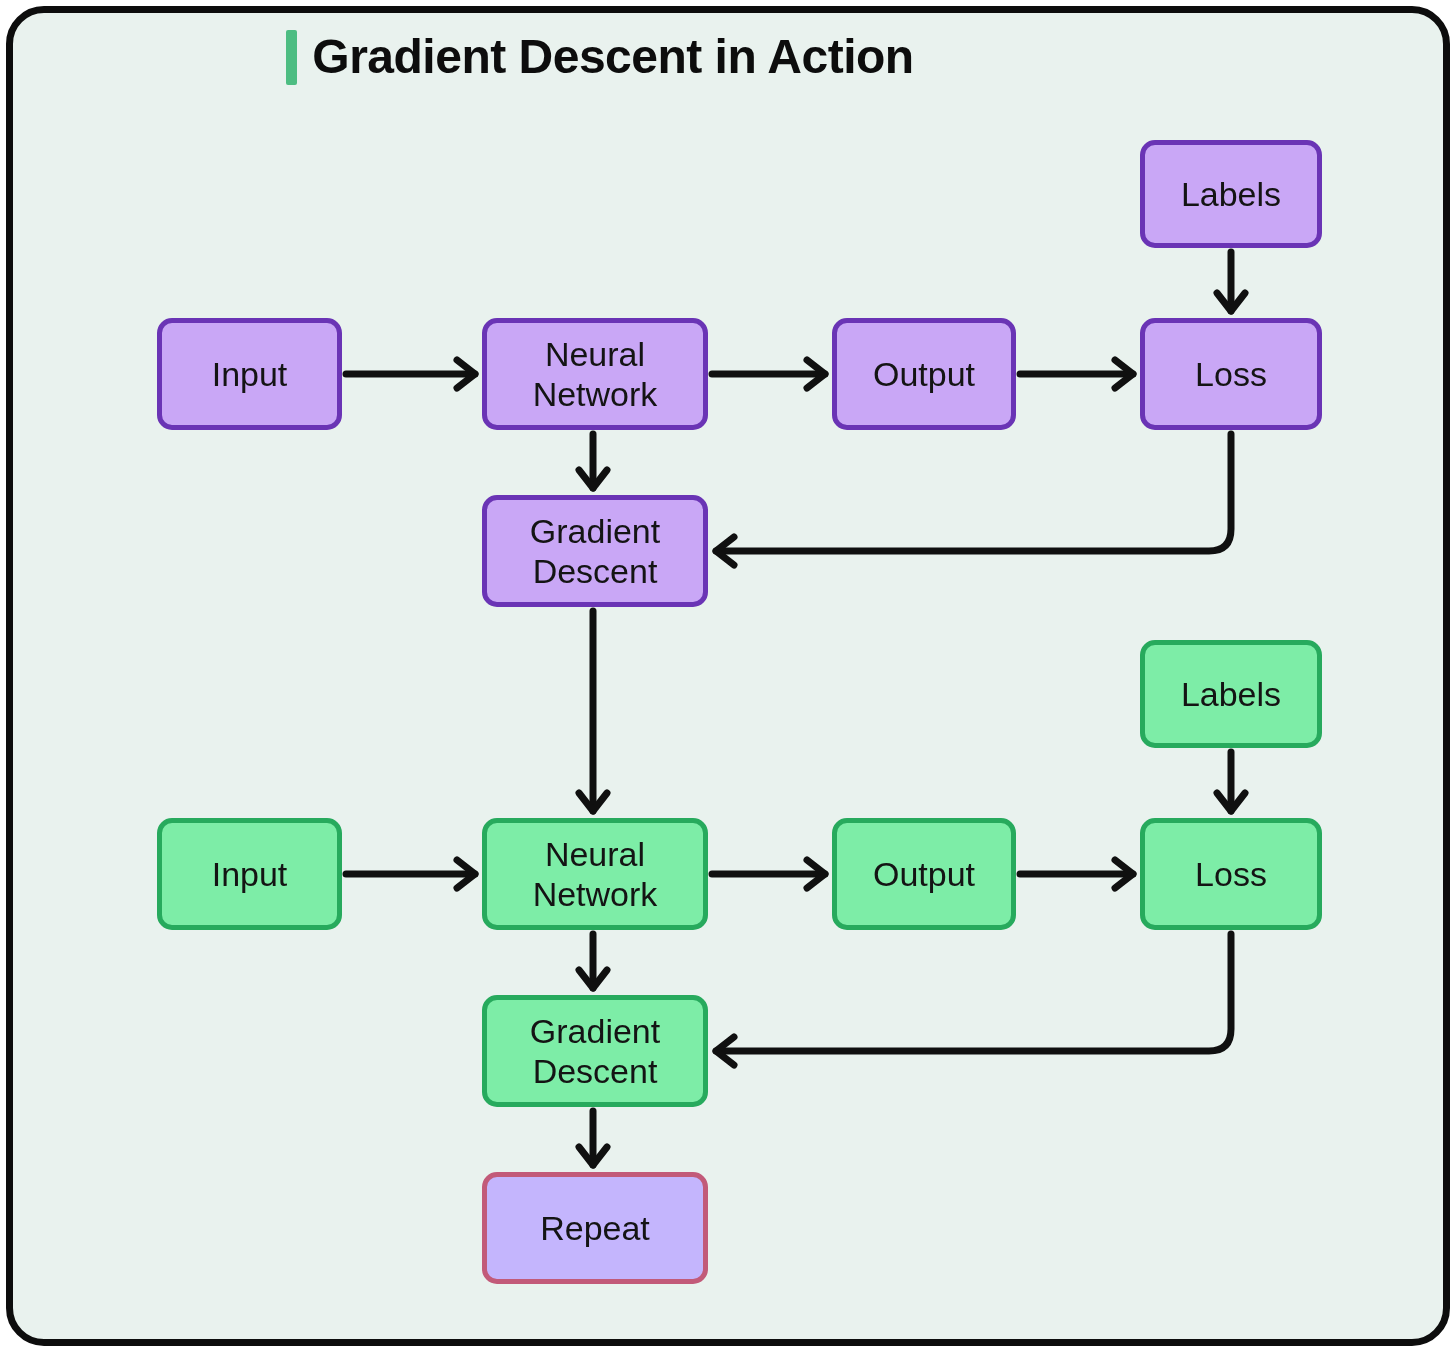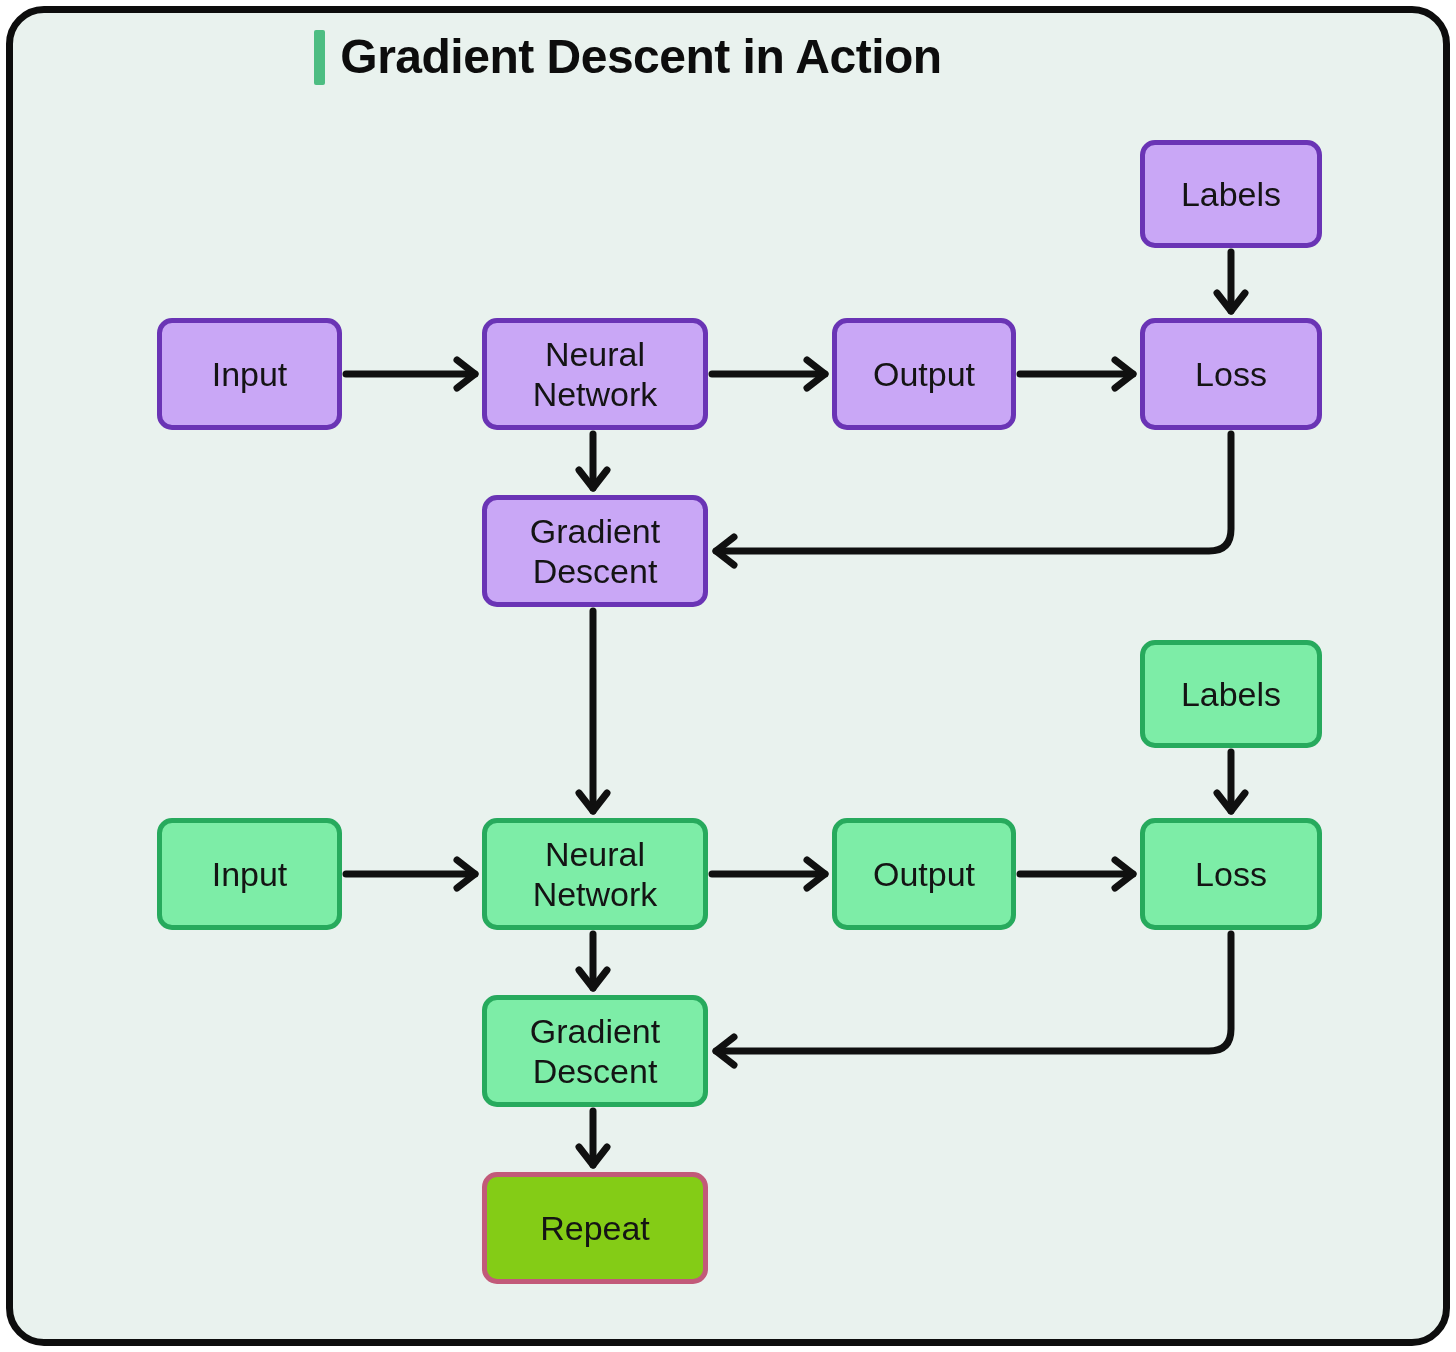--- a/index.html
+++ b/index.html
@@ -24,21 +24,20 @@
     width: 1456px; height: 1352px;
   }
   .title-row {
     position: absolute;
     left: 0; top: 30px;
     width: 1200px;
     display: flex;
     justify-content: center;
     align-items: center;
     gap: 15px;
-    padding-left: 28px;
   }
   .accent-bar {
     width: 11px;
     height: 55px;
     background: #4dbd82;
     border-radius: 2px;
     flex: 0 0 auto;
   }
   .page-title {
     margin: 0;
@@ -63,21 +62,21 @@
   }
   .node.purple {
     background: #c9a7f6;
     border: 5px solid #6a34b5;
   }
   .node.green {
     background: #7deda7;
     border: 5px solid #27aa5d;
   }
   .node.pink {
-    background: #84cc16;
+    background: #c4b5fd;
     border: 5px solid #c25a79;
     text-align: right;
   }
   svg.arrows {
     position: absolute;
     left: 0; top: 0;
     width: 1456px; height: 1352px;
     overflow: visible;
   }
   svg.arrows path {

